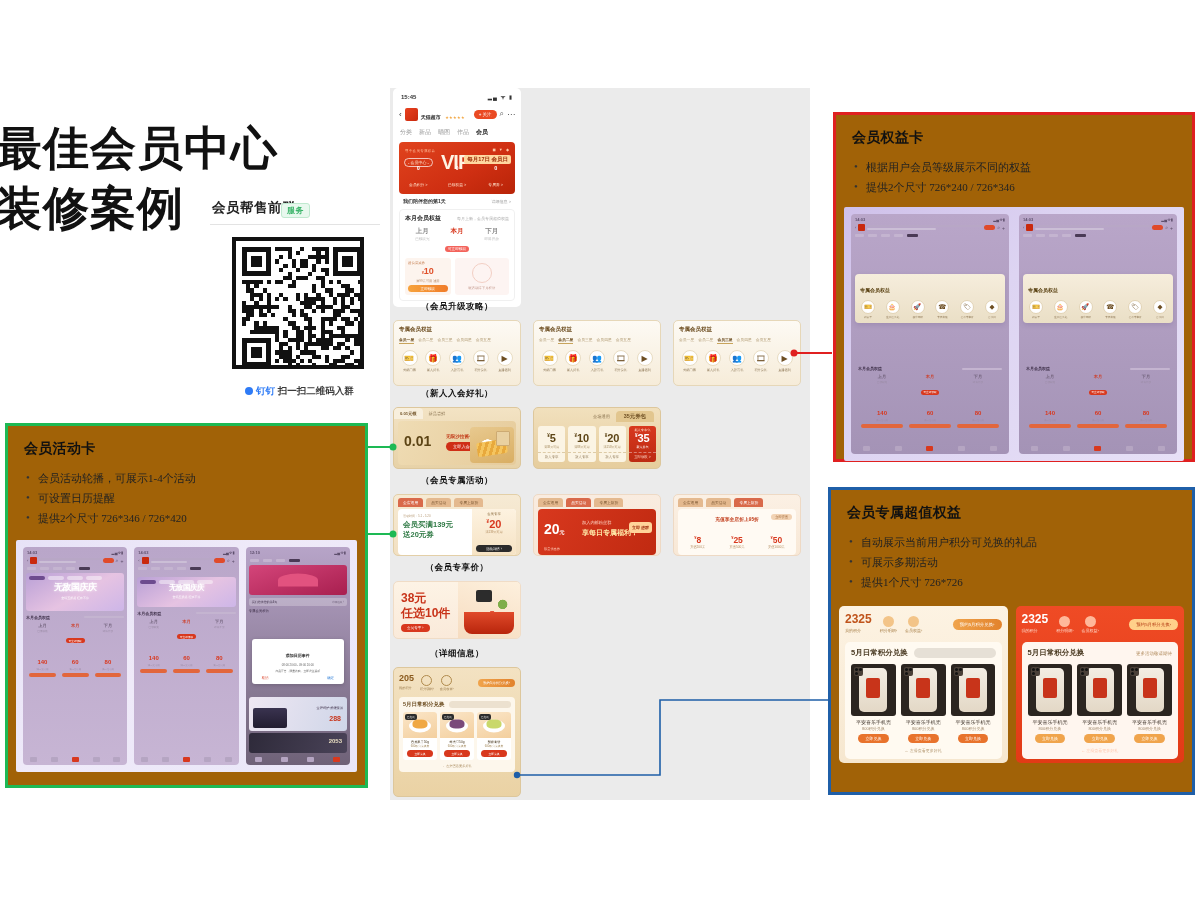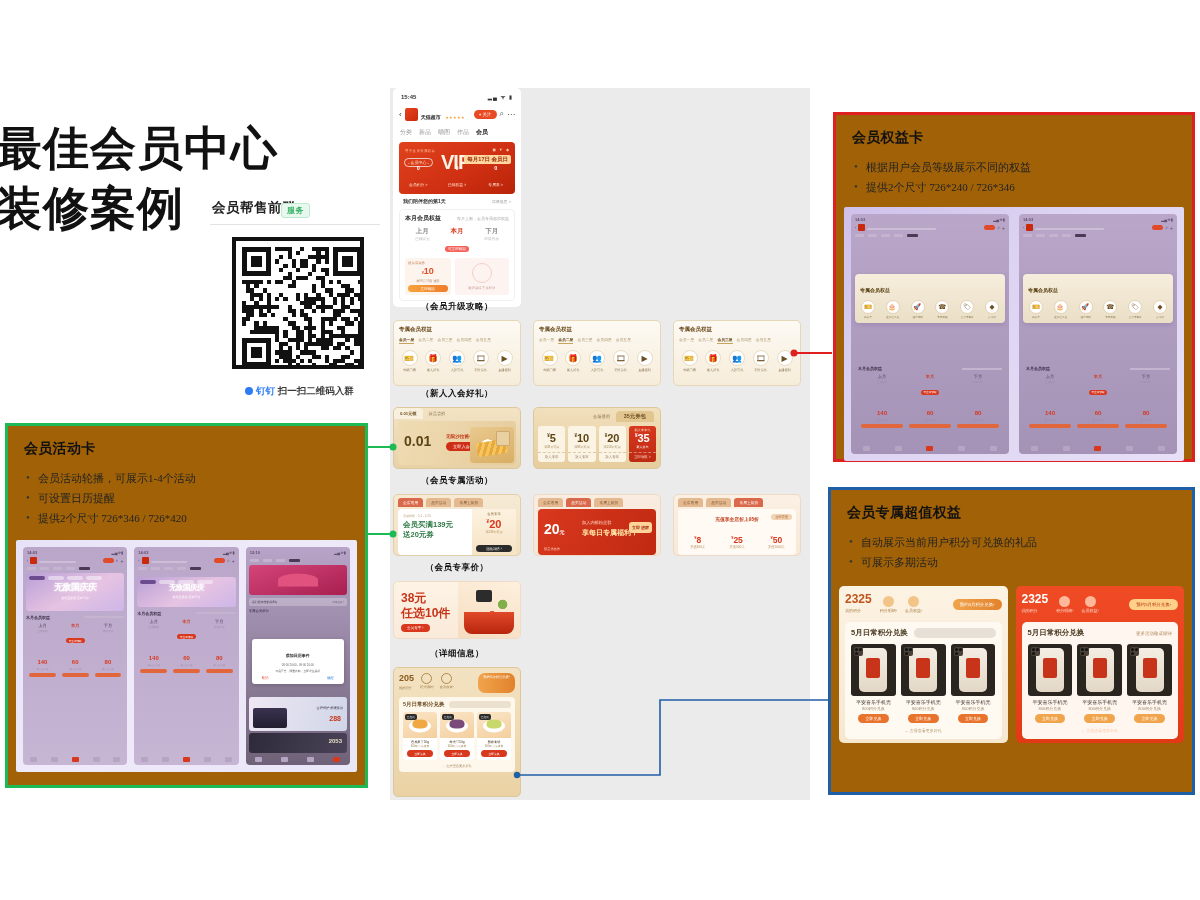--- a/index.html
+++ b/index.html
@@ -187,21 +187,21 @@
   .px-btn{position:absolute;left:7px;top:42px;background:#d8381e;color:#fff;font-size:3.6px;border-radius:5px;padding:2px 6px;}
   .px-img{position:absolute;right:0;top:0;width:62px;height:100%;background:
       radial-gradient(circle at 30% 70%,#f2c14e 0 10%,transparent 11%),
       radial-gradient(circle at 55% 60%,#e2523a 0 9%,transparent 10%),
       radial-gradient(circle at 72% 40%,#7fae4a 0 8%,transparent 9%),
       linear-gradient(200deg,#fdf0dd,#f6dcc0);}
   .px-img .basket{position:absolute;left:6px;bottom:4px;right:6px;height:22px;background:linear-gradient(180deg,#e04a2a,#b8250c);border-radius:0 0 8px 8px;}
   .px-img .tv{position:absolute;left:18px;top:8px;width:16px;height:12px;background:#2c2c2c;border-radius:2px;}
 
   .pt-card{background:linear-gradient(180deg,#f3e2c2,#ead2a4);border:.5px solid #ddc79c;box-sizing:border-box;padding:5px 5px;}
-  .pt-top{display:flex;gap:6px;}
+  .pt-top{display:flex;align-items:center;gap:6px;}
   .pt-score{font-size:9px;font-weight:700;color:#8a5a1e;line-height:10px;}
   .pt-score i{display:block;font-style:normal;font-size:3.2px;color:#9a7b4c;font-weight:400;}
   .pt-ic{text-align:center;}
   .pt-ic .o{width:9px;height:9px;border-radius:50%;border:.8px solid #b08a4c;margin:0 auto;}
   .pt-ic .nm{font-size:3.2px;color:#9a7b4c;margin-top:1px;white-space:nowrap;}
   .pt-btn{margin-left:auto;background:linear-gradient(90deg,#f0a44c,#e2822c);color:#fff;font-size:3.4px;border-radius:7px;padding:2px 5px;white-space:nowrap;}
   .pt-panel{margin-top:4px;background:#fdf7ec;border-radius:4px;padding:4px;}
   .pt-hdr{display:flex;align-items:center;gap:4px;}
   .pt-hdr b{font-size:5.5px;color:#6d4e22;white-space:nowrap;}
   .pt-hdr .bar{flex:1;height:7px;border-radius:4px;background:#ece1cf;}
@@ -1366,20 +1366,21 @@
       </div>
     </div>
   </div>
 
   <div class="anno" id="anno-blue">
     <div class="inner">
       <h3>会员专属超值权益</h3>
       <ul id="blue-bullets">
           <li>自动展示当前用户积分可兑换的礼品</li>
           <li>可展示多期活动</li>
+          <li>提供1个尺寸 726*726</li>
         </ul>
     </div>
     <div class="blue-strip" style="margin-top:6px">
 
       <div class="pts-card cream">
         <div class="pts-head">
           <div class="pts-score"><b>2325</b><i>我的积分</i></div>
           <div class="pts-ic">
               <div class="o"></div>
               <div class="n">积分明细›</div>

